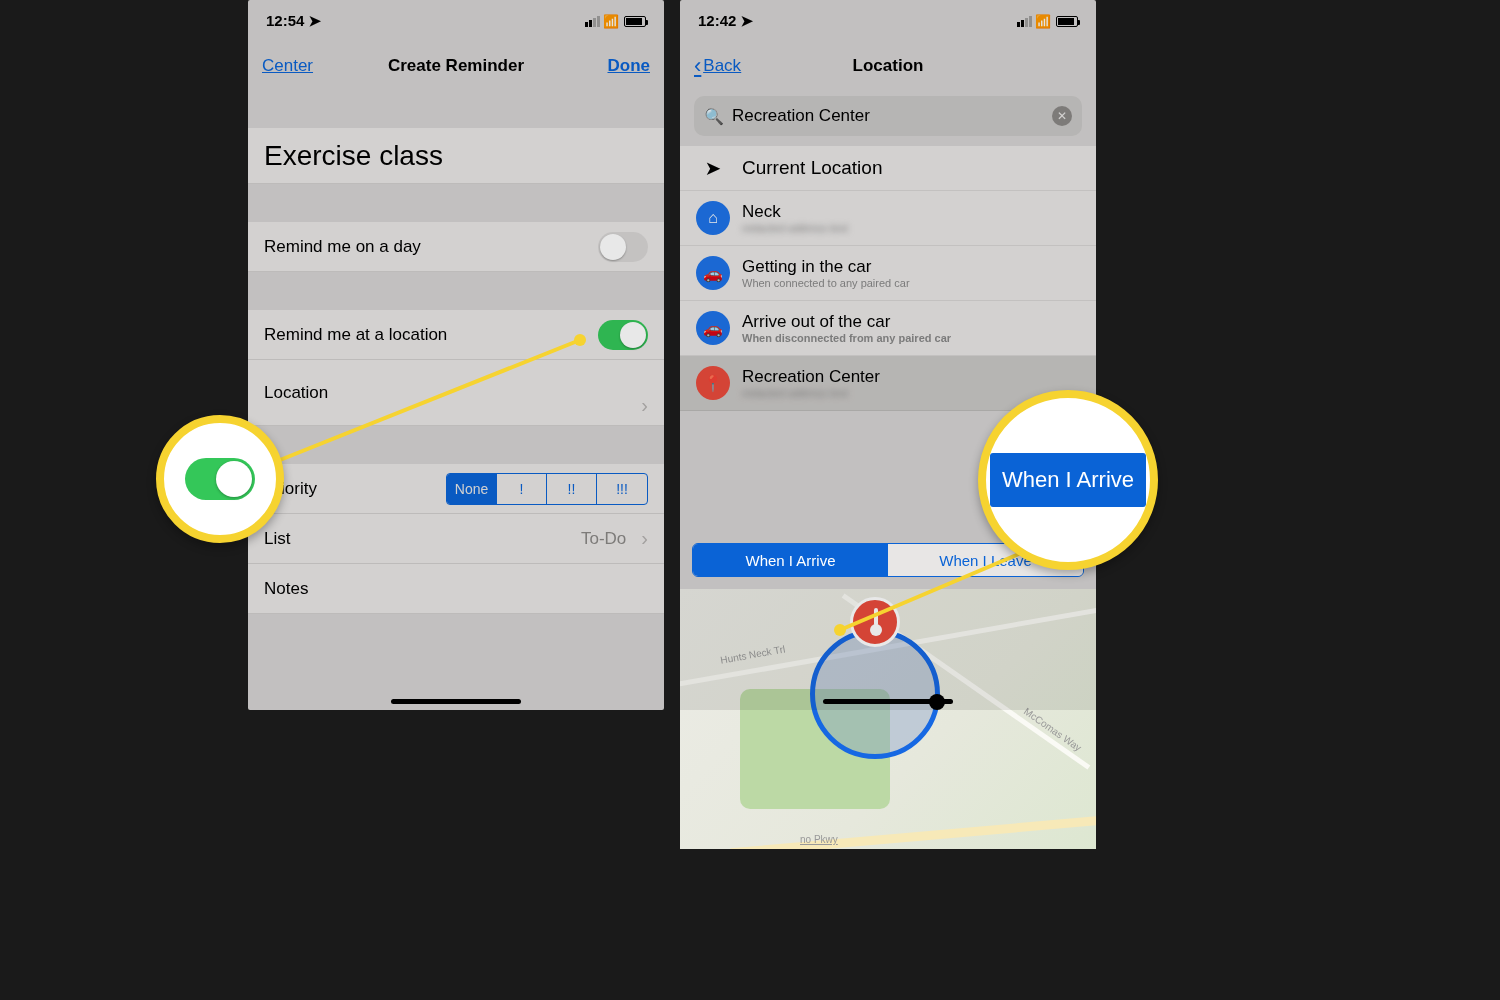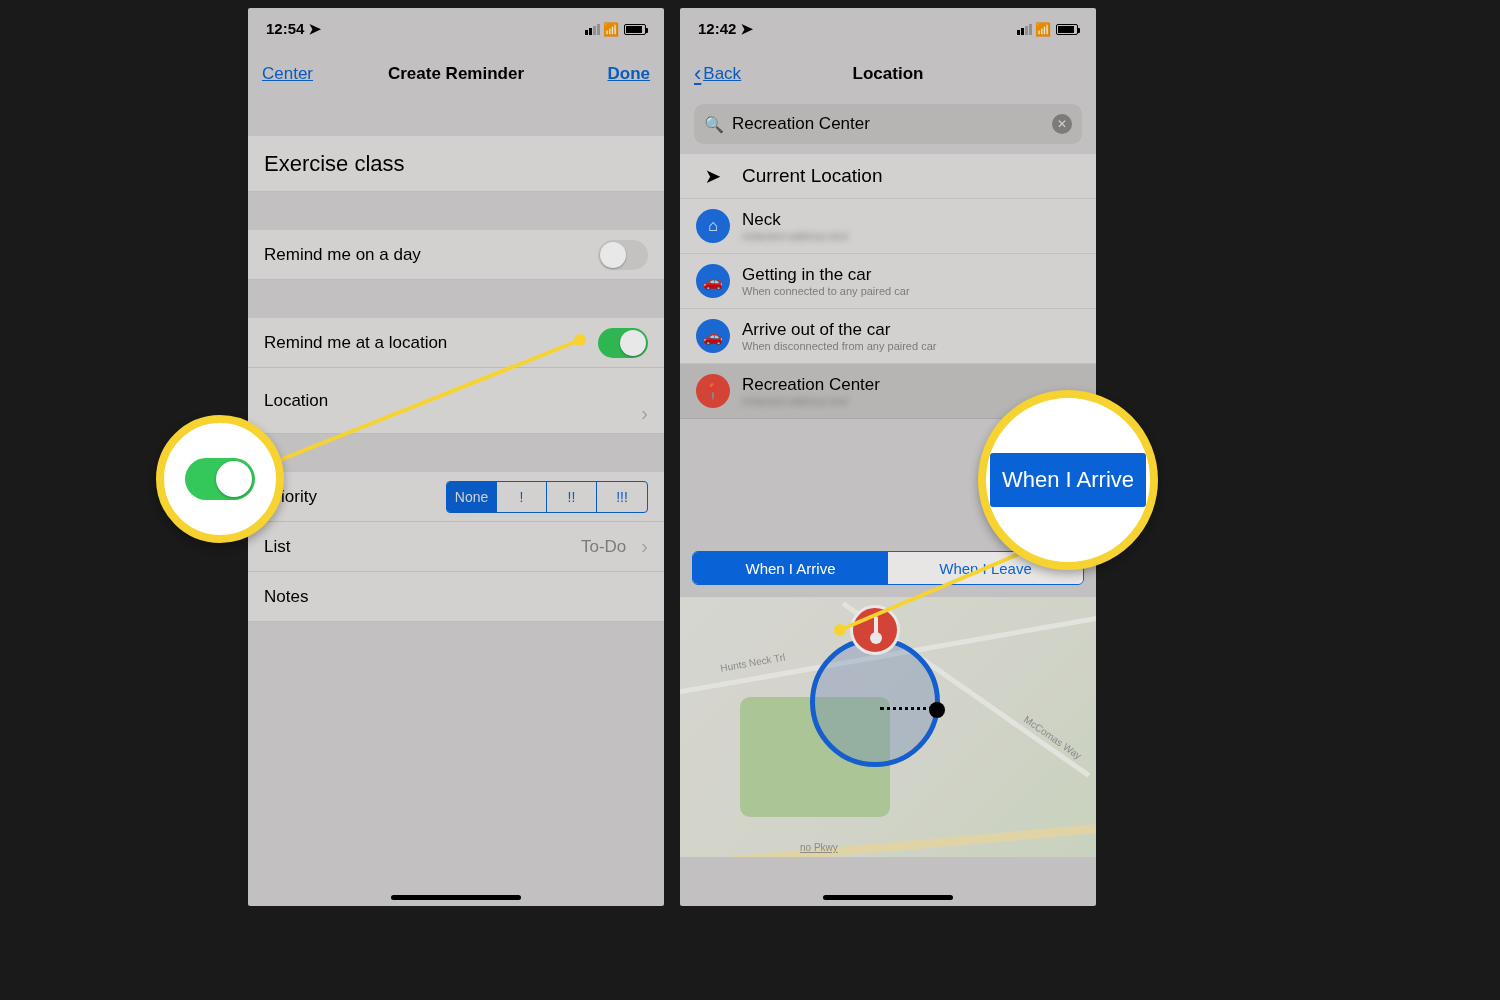--- a/index.html
+++ b/index.html
@@ -1,17 +1,17 @@
 <!DOCTYPE html>
 <html><head>
 <meta charset="utf-8">
 <style>
   *{box-sizing:border-box;margin:0;padding:0;font-family:-apple-system,Helvetica,Arial,sans-serif;}
   body{background:#1a1a1a;width:1500px;height:1000px;position:relative;overflow:hidden;}
-  .phone{position:absolute;top:8px;width:416px;height:898px;background:#d6d4d3;border-radius:2px;}
+  .phone{position:absolute;top:0;width:416px;height:710px;background:#d6d4d3;border-radius:2px;}
   .phone.left{left:248px;}
   .phone.right{left:680px;}
   .statusbar{height:42px;display:flex;justify-content:space-between;align-items:center;padding:0 18px;font-size:15px;font-weight:600;color:#000;}
   .statusbar .icons{display:flex;gap:4px;align-items:center;font-size:13px;}
   .navbar{height:48px;display:flex;align-items:center;position:relative;padding:0 14px;}
   .nav-left{position:absolute;left:14px;color:#0a63d6;text-decoration:underline;font-size:17px;}
   .nav-center{position:absolute;left:50%;transform:translateX(-50%);font-weight:600;font-size:17px;color:#000;}
   .nav-right{position:absolute;right:14px;color:#0a63d6;text-decoration:underline;font-weight:600;font-size:17px;}
   .back{display:flex;align-items:center;gap:2px;}
   .back-chev{color:#0a63d6;font-size:22px;font-weight:400;}
@@ -101,21 +101,21 @@
         </span>
     </span>
   </div>
   <div class="navbar">
     <a class="nav-left">Center</a>
     <span class="nav-center">Create Reminder</span>
     <a class="nav-right">Done</a>
   </div>
   <div class="section-gap"></div>
   <div class="cell tall">
-    <span style="font-size:22px;">Exercise class</span>
+    <span style="font-size:28px;">Exercise class</span>
   </div>
   <div class="section-gap"></div>
   <div class="cell">
     <span class="cell-title">Remind me on a day</span>
     <span class="toggle">
         <span class="knob"></span>
       </span>
   </div>
   <div class="section-gap"></div>
   <div class="cell">
@@ -199,21 +199,21 @@
     <span class="loc-icon ic-blue">🚗</span>
     <div class="loc-text">
         <div class="t">Getting in the car</div>
         <div class="s" style="filter:none;">When connected to any paired car</div>
       </div>
   </div>
   <div class="loc-row">
     <span class="loc-icon ic-blue">🚗</span>
     <div class="loc-text">
         <div class="t">Arrive out of the car</div>
-        <div class="s" style="filter:none;">When disconnected from any paired car</div>
+        <div class="s" style="filter:none;font-weight:bold;">When disconnected from any paired car</div>
       </div>
   </div>
   <div class="loc-row sel">
     <span class="loc-icon ic-red">📍</span>
     <div class="loc-text">
         <div class="t">Recreation Center</div>
         <div class="s">redacted address text</div>
       </div>
   </div>
 

